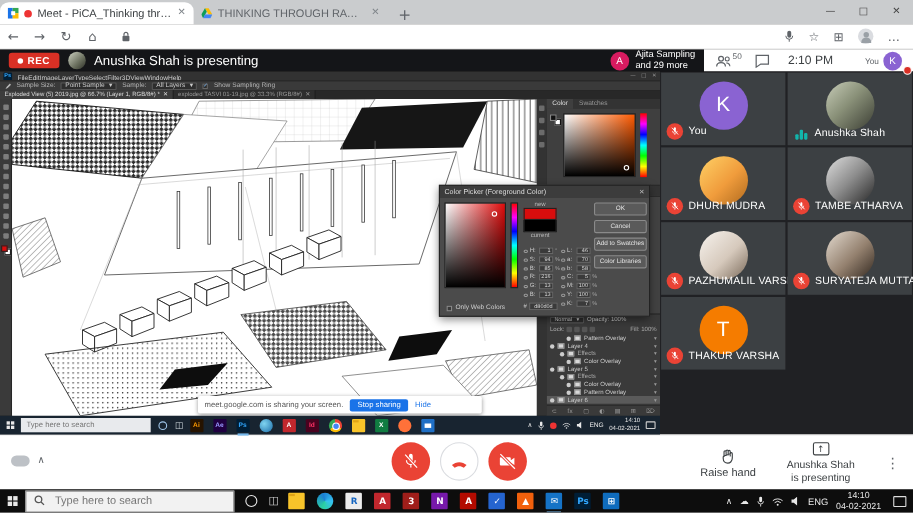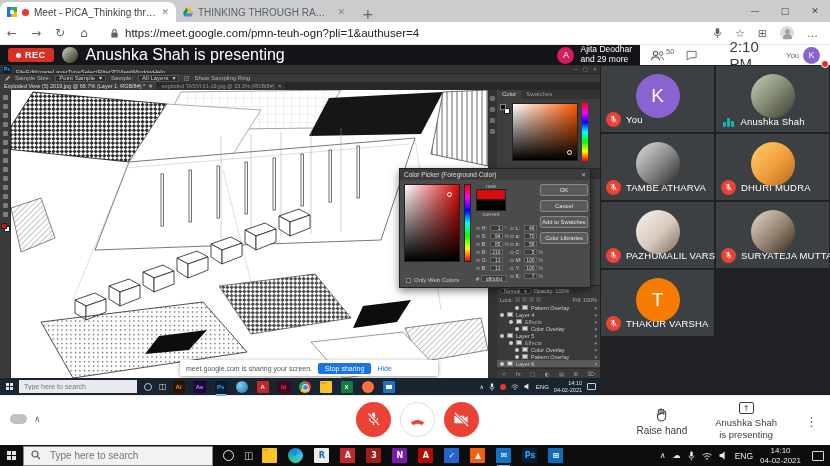--- a/index.html
+++ b/index.html
@@ -24,28 +24,28 @@
 .profcirc{width:14px;height:14px;border-radius:50%;background:#dadce0;position:relative}
 .profcirc::before{content:"";position:absolute;left:4.5px;top:2.5px;width:5px;height:5px;border-radius:50%;background:#9aa0a6}
 .profcirc::after{content:"";position:absolute;left:2.5px;top:8px;width:9px;height:5px;border-radius:5px 5px 0 0;background:#9aa0a6}
 
 #meethead{position:absolute;left:0;top:45px;width:830px;height:20px;display:flex}
 #mh-black{width:640px;background:#141518;display:flex;align-items:center;gap:8px;padding:0 8px}
 #recbadge{display:flex;align-items:center;gap:4px;background:#d93025;border-radius:3px;height:14px;padding:0 8px}
 #recbadge i{width:5px;height:5px;border-radius:50%;background:#fff}
 #recbadge b{font-size:9px;color:#fff;letter-spacing:.5px}
 #presavatar{width:16px;height:16px;border-radius:50%;background:linear-gradient(135deg,#cfd3c4,#6a6f5e 60%,#2c2e26)}
-#prestitle{font-size:16px;color:#fff}
+#prestitle{font-size:12px;color:#fff}
 #pinned{margin-left:auto;display:flex;align-items:center;gap:6px}
 #pinned .pa{width:17px;height:17px;border-radius:50%;background:#d81b60;color:#fff;font-size:9px;display:flex;align-items:center;justify-content:center}
 #pinned .pt{font-size:8.5px;color:#fff;line-height:1.15}
 #mh-white{flex:1;background:#fff;display:flex;align-items:center;gap:12px;padding:0 10px;position:relative}
 #pplcount{display:flex;align-items:flex-start;gap:1px;color:#5f6368}
 #pplcount sup{font-size:7.5px;margin-top:-2px}
-#mh-clock{font-size:15px;color:#3c4043;margin-left:20px}
+#mh-clock{font-size:11px;color:#3c4043;margin-left:4px}
 #youwrap{display:flex;align-items:center;gap:4px;margin-left:auto}
 #youwrap .yl{font-size:7.5px;color:#5f6368}
 #kav{width:17px;height:17px;border-radius:50%;background:#8a63d2;color:#fff;font-size:9px;display:flex;align-items:center;justify-content:center}
 #alertbadge{position:absolute;right:1px;bottom:-3px;width:8px;height:8px;border-radius:50%;background:#d93025;border:1px solid #fff;z-index:5}
 
 #main{position:absolute;left:0;top:65px;width:830px;height:330px;display:flex}
 #shared{position:relative;width:600px;height:330px;background:#1e1e1e;flex:none}
 
 #psmenu{position:absolute;left:0;top:0;width:600px;height:8px;background:#323232;display:flex;align-items:center;gap:5px;padding:0 3px}
 #pslogo{width:8px;height:7px;background:#001e36;color:#31a8ff;font-size:5px;font-weight:bold;display:flex;align-items:center;justify-content:center;border-radius:1px}
@@ -240,21 +240,20 @@
   <div id="addressbar">
     <span class="nv g">←</span>
     <span class="nv g">→</span>
     <span class="nv g">↻</span>
     <span class="nv g">⌂</span>
     <div id="urlzone">
       <svg width="9" height="11" viewBox="0 0 10 12">
           <rect x="1.5" y="5" width="7" height="5.5" rx="1" fill="#5f6368"></rect>
           <path d="M3 5V3.5a2 2 0 0 1 4 0V5" stroke="#5f6368" stroke-width="1.2" fill="none"></path>
         </svg>
-      <span id="urltext">https://meet.google.com/pmn-teuh-ogn?pli=1&amp;authuser=4</span>
     </div>
     <div id="barright">
       <svg width="9" height="12" viewBox="0 0 10 13">
           <rect x="3" y="1" width="4" height="7" rx="2" fill="#5f6368"></rect>
           <path d="M1.5 6a3.5 3.5 0 0 0 7 0M5 9.5V12" stroke="#5f6368" fill="none"></path>
         </svg>
       <span class="bi g">☆</span>
       <span class="bi g">⊞</span>
       <span class="profcirc"></span>
       <span class="bi g">…</span>
@@ -265,21 +264,21 @@
     <div id="mh-black">
       <div id="recbadge">
           <i></i>
           <b>REC</b>
         </div>
       <div id="presavatar"></div>
       <span id="prestitle">Anushka Shah is presenting</span>
       <div id="pinned">
         <span class="pa">A</span>
         <span class="pt">
-          <span>Ajita Deodhar</span><br><span>and 29 more</span>
+          <span>Ajita Sampling</span><br><span>and 29 more</span>
         </span>
       </div>
     </div>
     <div id="mh-white">
       <span id="pplcount">
         <svg width="15" height="13" viewBox="0 0 14 13">
             <circle cx="5" cy="4.4" r="2.2" fill="none" stroke="#5f6368" stroke-width="1.1"></circle>
             <path d="M1 11.5c0-2.3 1.8-3.6 4-3.6s4 1.3 4 3.6" fill="none" stroke="#5f6368" stroke-width="1.1"></path>
             <circle cx="10.6" cy="4.6" r="1.8" fill="none" stroke="#5f6368" stroke-width="1"></circle>
             <path d="M9.8 8.2c1.9.2 3.2 1.4 3.2 3.1" fill="none" stroke="#5f6368" stroke-width="1"></path>
@@ -778,49 +777,49 @@
 
             <span class="speak">
                 <i></i>
                 <i></i>
                 <i></i>
               </span>
             <span class="pname">Anushka Shah</span>
           </div>
         </div>
           <div class="tile">
-          <div class="av" style="background: linear-gradient(135deg, rgb(224, 224, 224), rgb(140, 140, 140) 50%, rgb(38, 38, 38));">
+          <div class="av" style="background: linear-gradient(135deg, rgb(255, 209, 102), rgb(240, 156, 60) 55%, rgb(176, 106, 30));">
               <span></span>
             </div>
           <div class="foot">
             <span class="mutec">
               <svg width="9" height="9" viewBox="0 0 12 12">
                   <path d="M4.8 2.2a1.2 1.2 0 0 1 2.4 0v3a1.2 1.2 0 0 1-2.4 0z" fill="#fff"></path>
                   <path d="M3.2 5.4a2.8 2.8 0 0 0 5.6 0M6 8.6v1.6" stroke="#fff" stroke-width="0.9" fill="none"></path>
                   <path d="M2.5 1.5l7.5 8.2" stroke="#fff" stroke-width="1.1"></path>
                 </svg>
             </span>
 
-            <span class="pname">TAMBE ATHARVA</span>
+            <span class="pname">DHURI MUDRA</span>
           </div>
         </div>
           <div class="tile">
-          <div class="av" style="background: linear-gradient(135deg, rgb(255, 209, 102), rgb(240, 156, 60) 55%, rgb(176, 106, 30));">
+          <div class="av" style="background: linear-gradient(135deg, rgb(224, 224, 224), rgb(140, 140, 140) 50%, rgb(38, 38, 38));">
               <span></span>
             </div>
           <div class="foot">
             <span class="mutec">
               <svg width="9" height="9" viewBox="0 0 12 12">
                   <path d="M4.8 2.2a1.2 1.2 0 0 1 2.4 0v3a1.2 1.2 0 0 1-2.4 0z" fill="#fff"></path>
                   <path d="M3.2 5.4a2.8 2.8 0 0 0 5.6 0M6 8.6v1.6" stroke="#fff" stroke-width="0.9" fill="none"></path>
                   <path d="M2.5 1.5l7.5 8.2" stroke="#fff" stroke-width="1.1"></path>
                 </svg>
             </span>
 
-            <span class="pname">DHURI MUDRA</span>
+            <span class="pname">TAMBE ATHARVA</span>
           </div>
         </div>
           <div class="tile">
           <div class="av" style="background: linear-gradient(135deg, rgb(247, 243, 238), rgb(214, 201, 188) 55%, rgb(122, 106, 90));">
               <span></span>
             </div>
           <div class="foot">
             <span class="mutec">
               <svg width="9" height="9" viewBox="0 0 12 12">
                   <path d="M4.8 2.2a1.2 1.2 0 0 1 2.4 0v3a1.2 1.2 0 0 1-2.4 0z" fill="#fff"></path>

